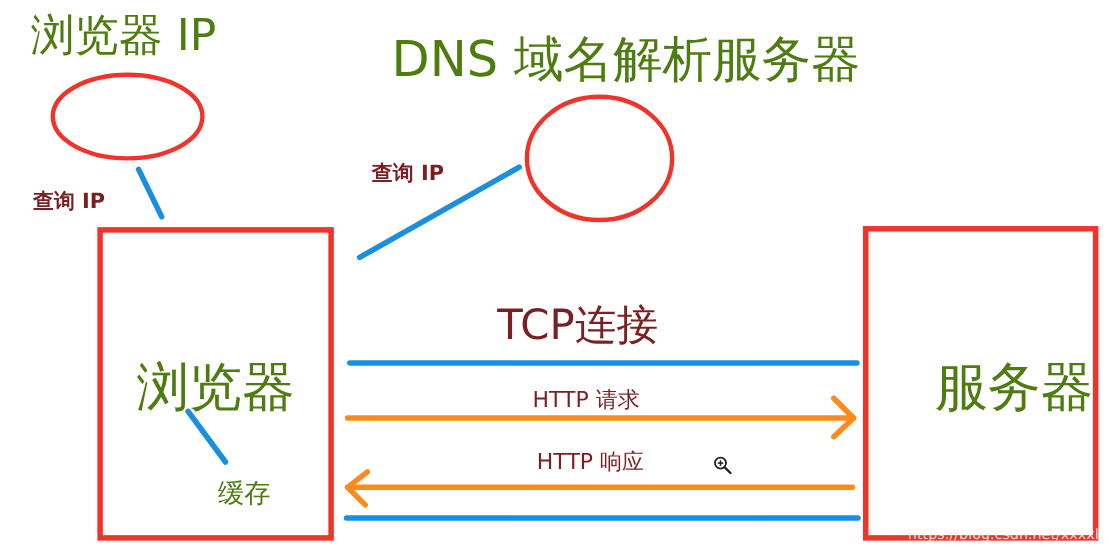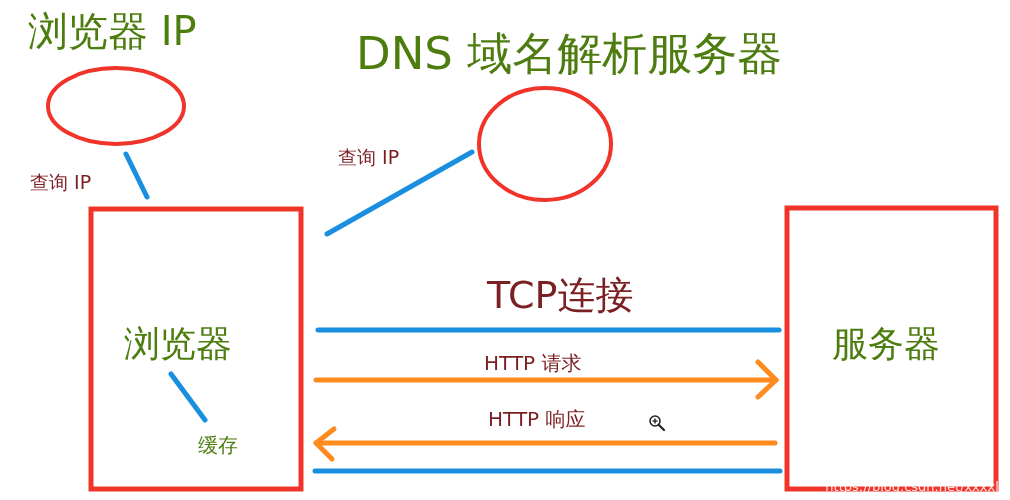--- a/index.html
+++ b/index.html
@@ -3,25 +3,25 @@
 <meta charset="utf-8">
 <style>
   html, body { margin:0; padding:0; background:#ffffff; }
   body { width:1010px; height:500px; position:relative; overflow:hidden;
          font-family:"DejaVu Sans", sans-serif; }
   .abs { position:absolute; }
   .green { color:#4d7c0f; }
   .dark { color:#7a1f22; }
   .title-browser-ip { left:28px; top:4px; font-size:40px; white-space:nowrap; }
   .title-dns { left:356px; top:24px; font-size:45px; white-space:nowrap; }
-  .label-query { font-size:19px; white-space:nowrap; }
-  .tcp-label { left:452px; top:270px; font-size:38px; white-space:nowrap;margin-left:35px; }
+  .label-query { font-size:19px; white-space:nowrap;font-weight:bold; }
+  .tcp-label { left:452px; top:270px; font-size:38px; white-space:nowrap; }
   .http-label { font-size:20px; white-space:nowrap;text-align:right; }
-  .box-label { font-size:36px; white-space:nowrap; }
-  .cache-label { font-size:20px; white-space:nowrap;font-family:Liberation Mono, monospace; }
+  .box-label { font-size:48px; white-space:nowrap; }
+  .cache-label { font-size:24px; white-space:nowrap;font-family:Liberation Mono, monospace; }
   .watermark { right:4px; bottom:6px; font-size:13px; color:rgba(255,255,255,0.85); white-space:nowrap;margin-left:33px; }
   svg { position:absolute; left:0; top:0; }
 </style>
 </head>
 <body>
 
 <svg width="1010" height="500" viewBox="0 0 1010 500">
 
   <ellipse cx="116" cy="106" rx="68" ry="38" fill="none" stroke="#f0342a" stroke-width="4"></ellipse>
 
@@ -60,15 +60,15 @@
 
 <div class="abs dark label-query" style="left:30px; top:170px;">查询 IP</div>
 <div class="abs dark label-query" style="left:338px; top:145px;">查询 IP</div>
 
 <div class="abs dark tcp-label">TCP连接</div>
 <div class="abs dark http-label" style="left:484px; top:350px;">HTTP 请求</div>
 <div class="abs dark http-label" style="left:488px; top:406px;">HTTP 响应</div>
 
 <div class="abs green box-label" style="left:124px; top:320px;">浏览器</div>
 <div class="abs green cache-label" style="left:198px; top:432px;">缓存</div>
-<div class="abs green box-label" style="left:832px; top:320px;">服务器</div>
+<div class="abs green box-label" style="left:850px; top:320px;">服务器</div>
 
 <div class="abs watermark">https://blog.csdn.net/xxxxlii</div>
 
 </body></html>

